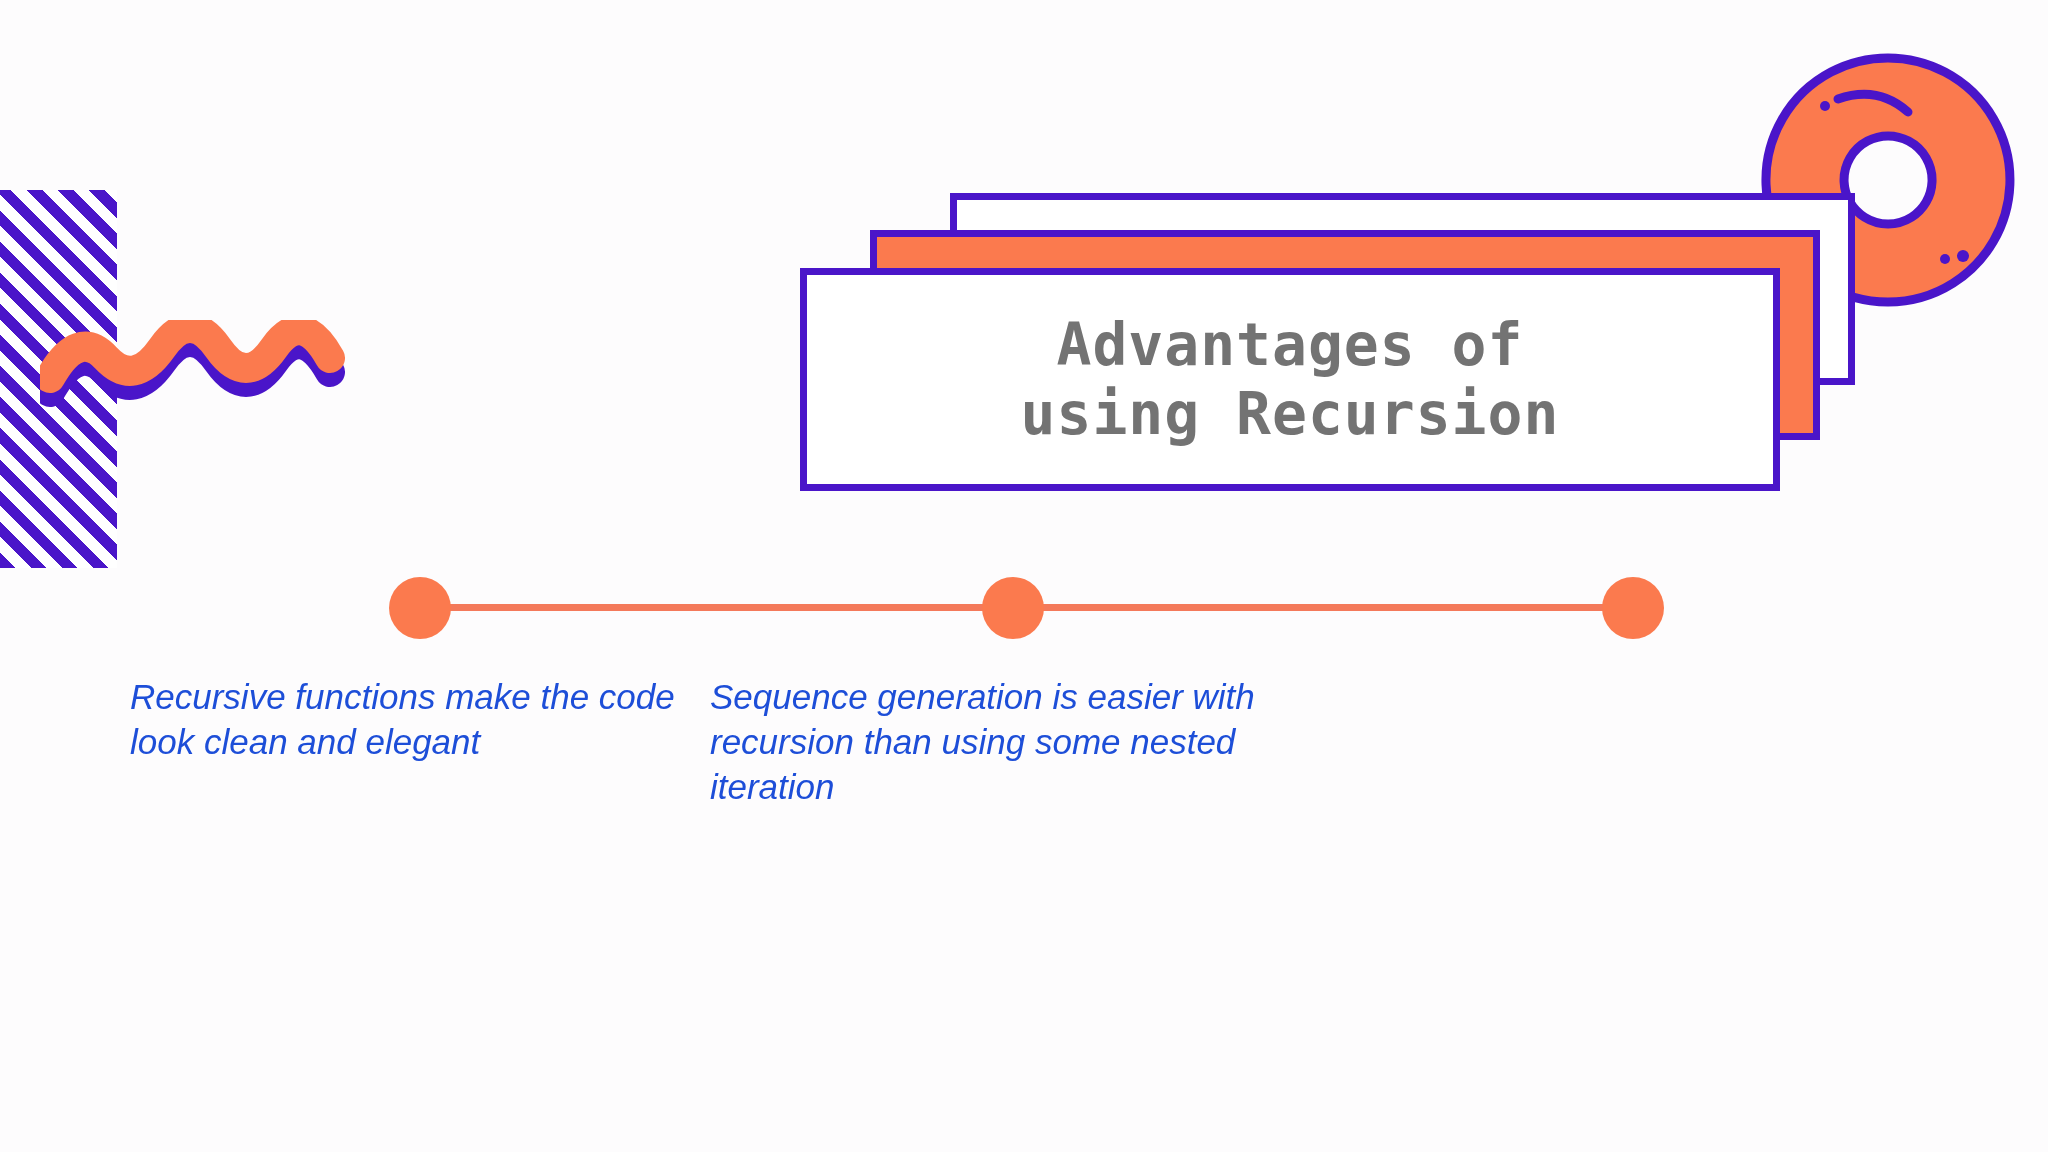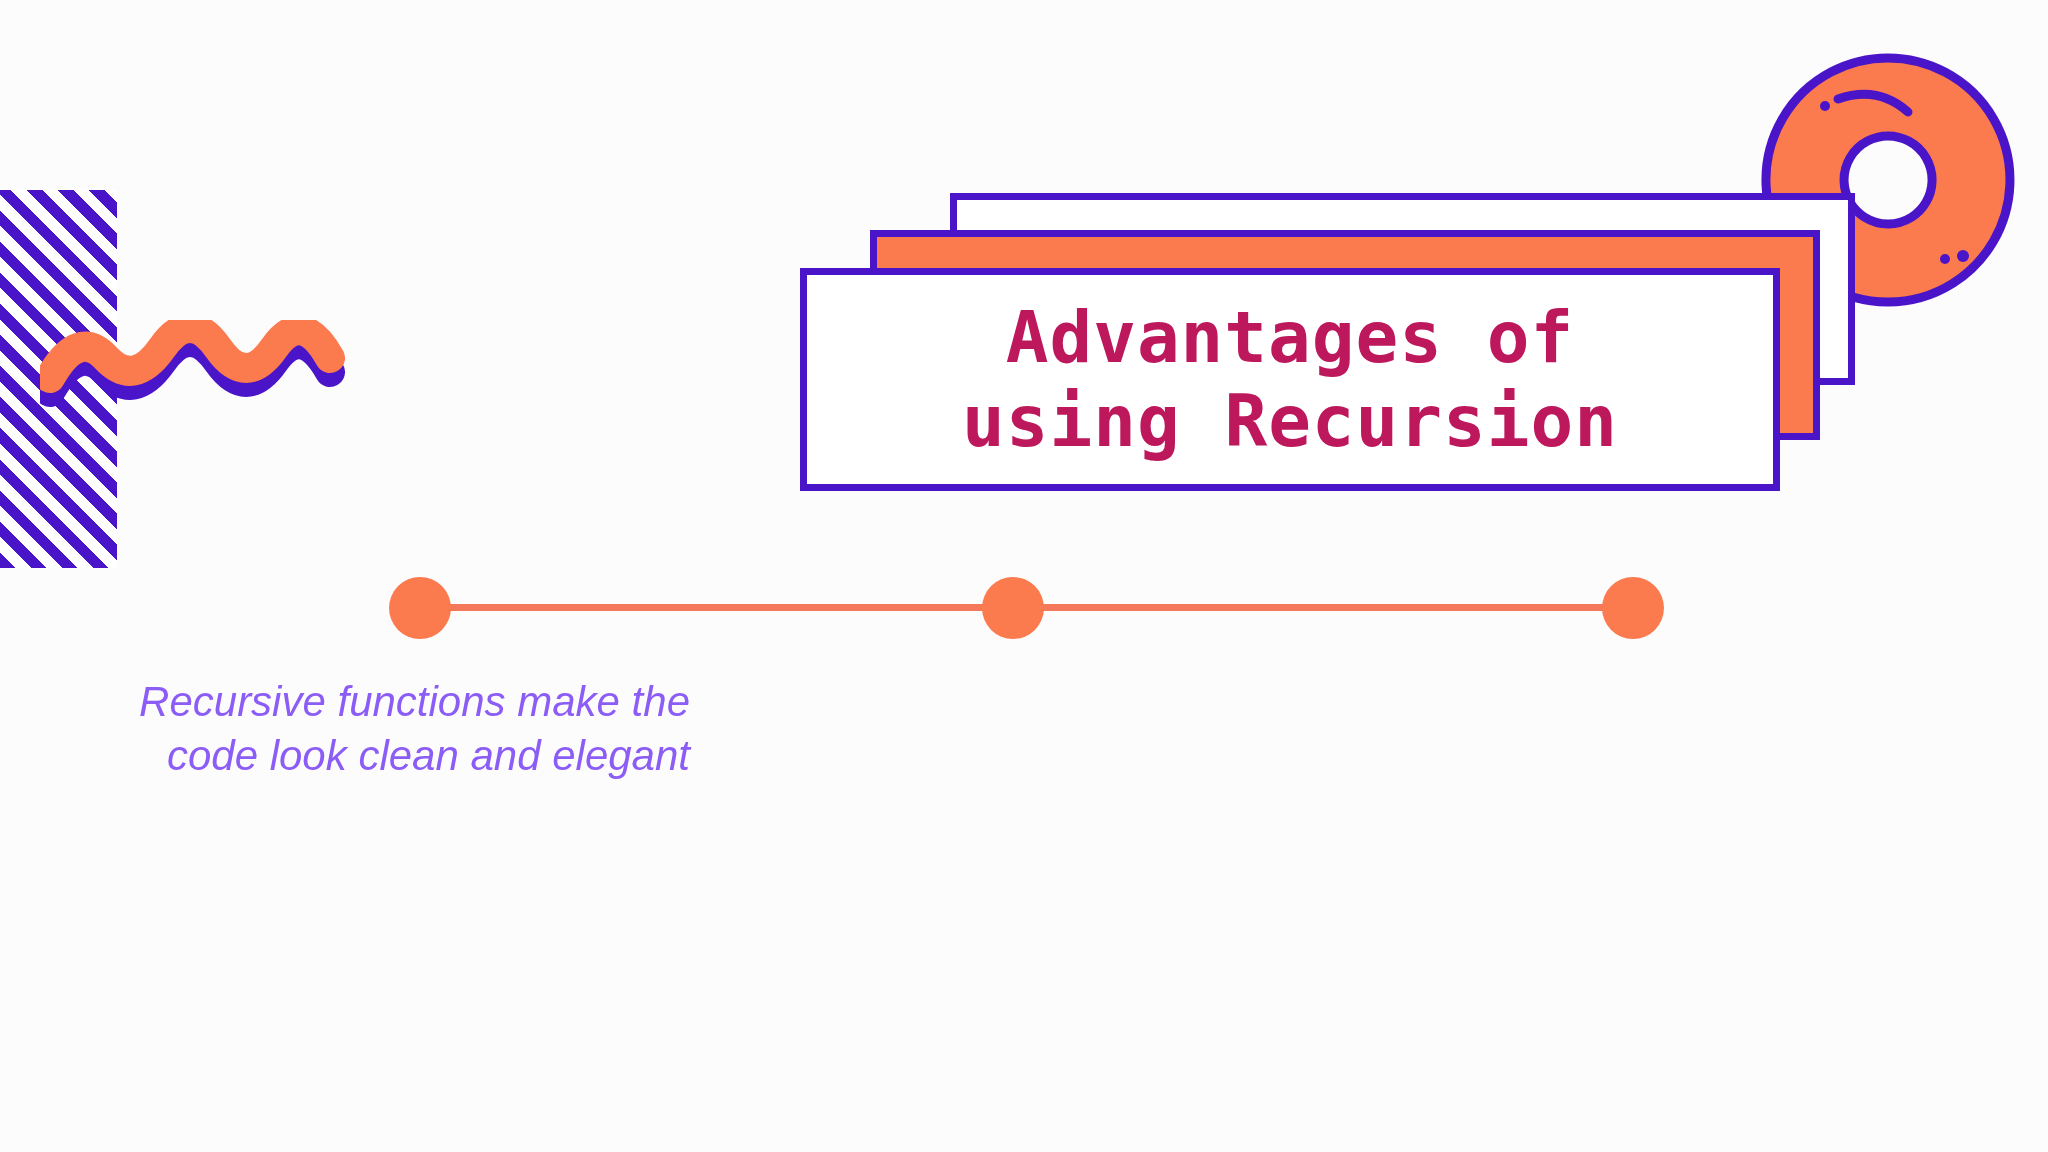--- a/index.html
+++ b/index.html
@@ -97,23 +97,23 @@
     top: 268px;
     width: 980px;
     height: 223px;
     z-index: 4;
     display: flex;
     flex-direction: column;
     align-items: center;
     justify-content: center;
     font-family: "DejaVu Sans Mono", "Liberation Mono", monospace;
     font-weight: bold;
-    font-size: 71px;
+    font-size: 58px;
     line-height: 1.18;
-    color: #be185d;
+    color: #737373;
     letter-spacing: 1px;
     white-space: nowrap;
   }
 
   
   .timeline {
     position: absolute;
     left: 0;
     top: 0;
     width: 2048px;
@@ -143,26 +143,26 @@
   
   .captions {
     position: absolute;
     left: 0px;
     top: 675px;
     width: 2048px;
     display: flex;
     z-index: 6;
   }
   .caption {
-    text-align: right;
-    color: #8b5cf6;
+    text-align: left;
+    color: #1d4ed8;
     font-family: "Liberation Sans", sans-serif;
     font-style: italic;
     font-weight: normal;
-    font-size: 42px;
+    font-size: 35px;
     line-height: 1.28;
   }
   .caption-1 { width: 560px; margin-left: 130px; }
   .caption-2 { width: 610px; margin-left: 10px; }
   .caption-3 { width: 610px; margin-left: 20px; }
 </style>
 </head>
 <body>
 
 <div id="slide">
@@ -196,15 +196,16 @@
 
   <div class="timeline">
     <div class="tl-line"></div>
     <div class="tl-dot tl-dot-1"></div>
     <div class="tl-dot tl-dot-2"></div>
     <div class="tl-dot tl-dot-3"></div>
   </div>
 
   <div class="captions">
     <div class="caption caption-1">Recursive functions make the code look clean and elegant</div>
+    <div class="caption caption-3">Sequence generation is easier with recursion than using some nested iteration</div>
   </div>
 
 </div>
 
 </body></html>

